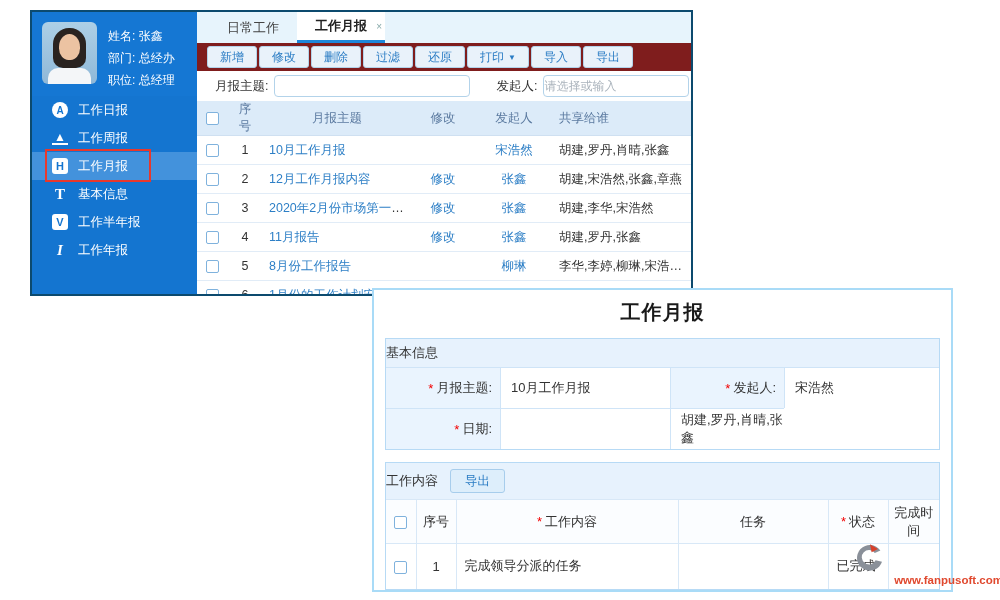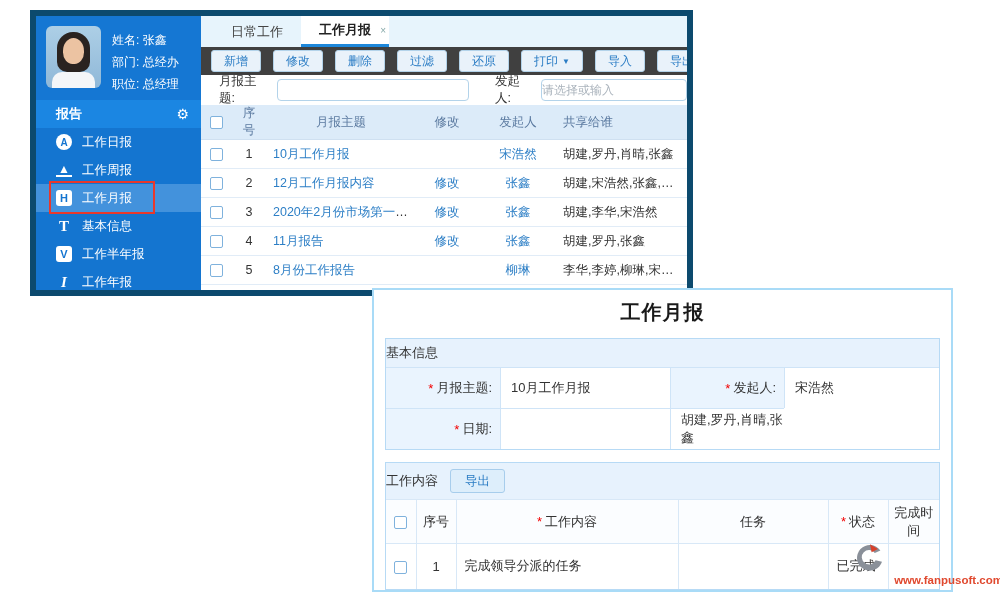--- a/index.html
+++ b/index.html
@@ -1,21 +1,21 @@
 <!DOCTYPE html>
 <html><head>
 <meta charset="utf-8">
 <style>
   * { margin:0; padding:0; box-sizing:border-box; }
   body { background:#fff; font-family:"Liberation Sans","DejaVu Sans",sans-serif; }
   .stage { position:relative; width:1000px; height:600px; background:#fff; overflow:hidden; }
 
   
   .appwin { position:absolute; left:30px; top:10px; width:663px; height:286px;
-            border:6px solid #0c4a6e; display:flex; overflow:hidden; background:#fff; }
+            border:2px solid #0c4a6e; display:flex; overflow:hidden; background:#fff; }
 
   
   .sidebar { width:165px; flex:0 0 165px; background:#1475d0; color:#fff; position:relative; overflow:hidden; }
   .userbox { height:84px; padding:10px 0 0 10px; display:flex; background:#1577d3; }
   .avatar { width:55px; height:62px; border-radius:6px; background:linear-gradient(#adcfe6,#8fb8d8); position:relative; overflow:hidden; flex:0 0 55px; }
   .avatar .hair { position:absolute; left:11px; top:6px; width:33px; height:40px; border-radius:16px 16px 10px 10px; background:#2a2320; }
   .avatar .face { position:absolute; left:17px; top:12px; width:21px; height:26px; border-radius:50% 50% 45% 45%; background:#ecc3a2; }
   .avatar .shirt { position:absolute; left:6px; bottom:-6px; width:43px; height:22px; border-radius:10px 10px 0 0; background:#f4f6f8; }
   .userinfo { margin-left:11px; font-size:12px; line-height:22px; padding-top:3px; white-space:nowrap; }
   .menuhdr { height:28px; background:#1b86e2; display:flex; align-items:center; padding:0 12px 0 20px; font-size:13px; font-weight:bold; }
@@ -29,21 +29,21 @@
   .ic-serif  { color:#fff; font-family:"Liberation Serif","DejaVu Serif",serif; font-weight:bold; font-size:15px; }
   .ic-italic { font-style:italic; }
   .anno-rect { position:absolute; left:13px; top:-3px; width:106px; height:33px; border:2px solid #e8382c; pointer-events:none; }
 
   
   .mainpane { flex:1; display:flex; flex-direction:column; background:#fff; min-width:0; }
   .tabbar { height:31px; background:#e7f4fc; display:flex; align-items:flex-end; padding-left:12px; flex:0 0 31px; }
   .tab { padding:0 18px; height:31px; line-height:31px; font-size:13px; color:#444; cursor:pointer; position:relative; }
   .tab.active { background:#fff; color:#222; font-weight:bold; border-bottom:3px solid #1d87da; line-height:28px; }
   .tab .closex { position:absolute; top:1px; right:3px; font-size:10px; color:#8aa; font-weight:normal; cursor:pointer; }
-  .toolbar { height:28px; background:#404040; display:flex; align-items:center; gap:12px; padding-left:10px; flex:0 0 28px; }
+  .toolbar { height:28px; background:#7f1d1d; display:flex; align-items:center; gap:2px; padding-left:10px; flex:0 0 28px; }
   .tbtn { height:22px; padding:0 12px; background:#e9f2fa; border:1px solid #b3d3ea; border-radius:3px;
           color:#2a7cc4; font-size:12px; display:flex; align-items:center; gap:4px; cursor:pointer; white-space:nowrap; }
   .tbtn .caret { font-size:8px; }
   .filterrow { height:30px; display:flex; align-items:center; padding-left:18px; font-size:12.5px; color:#333; flex:0 0 30px; }
   .filterrow input { height:22px; border:1px solid #b3d3ea; border-radius:4px; margin-left:6px; padding:0 0; font-size:12px; color:#333; outline:none; }
   .filterrow input::placeholder { color:#aab3bc; }
   .inp-topic { width:196px; }
   .inp-init { width:146px; }
   .lbl2 { margin-left:26px; }
 
@@ -91,24 +91,20 @@
         <div class="avatar">
           <div class="hair"></div>
           <div class="face"></div>
           <div class="shirt"></div>
         </div>
         <div class="userinfo">
           <div><span>姓名:</span> <span>张鑫</span></div>
           <div><span>部门:</span> <span>总经办</span></div>
           <div><span>职位:</span> <span>总经理</span></div>
         </div>
-      </div>
-      <div class="menuhdr">
-        <span>报告</span>
-        <span class="gear">⚙</span>
       </div>
       <div id="sidebar-menu">
           <div class="menu-item">
             <span class="mi-ic ic-circle">A</span>
             <span>工作日报</span>
           </div>
           <div class="menu-item">
             <span class="mi-ic ic-eject">▲</span>
             <span>工作周报</span>
           </div>

